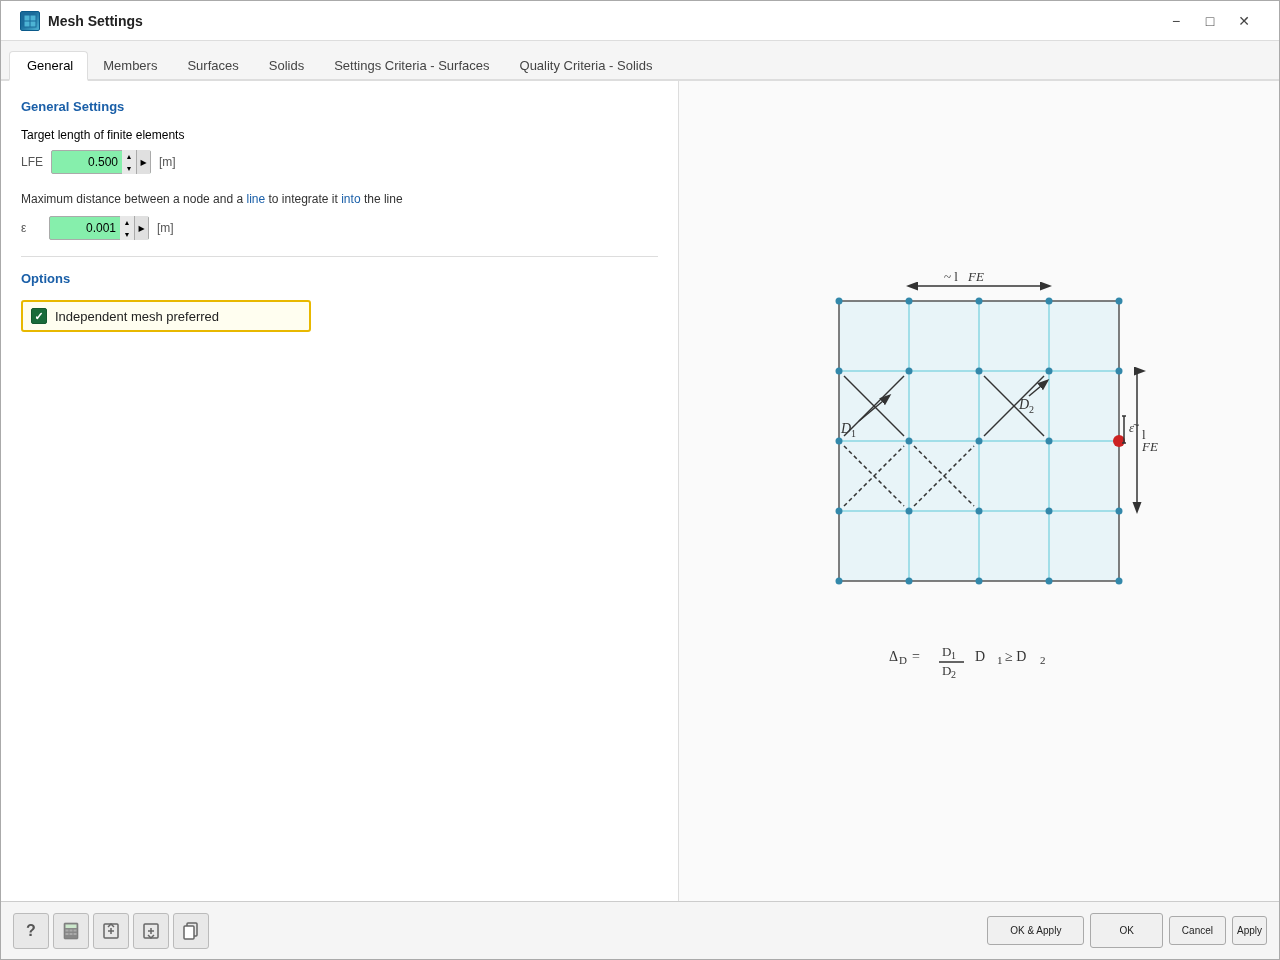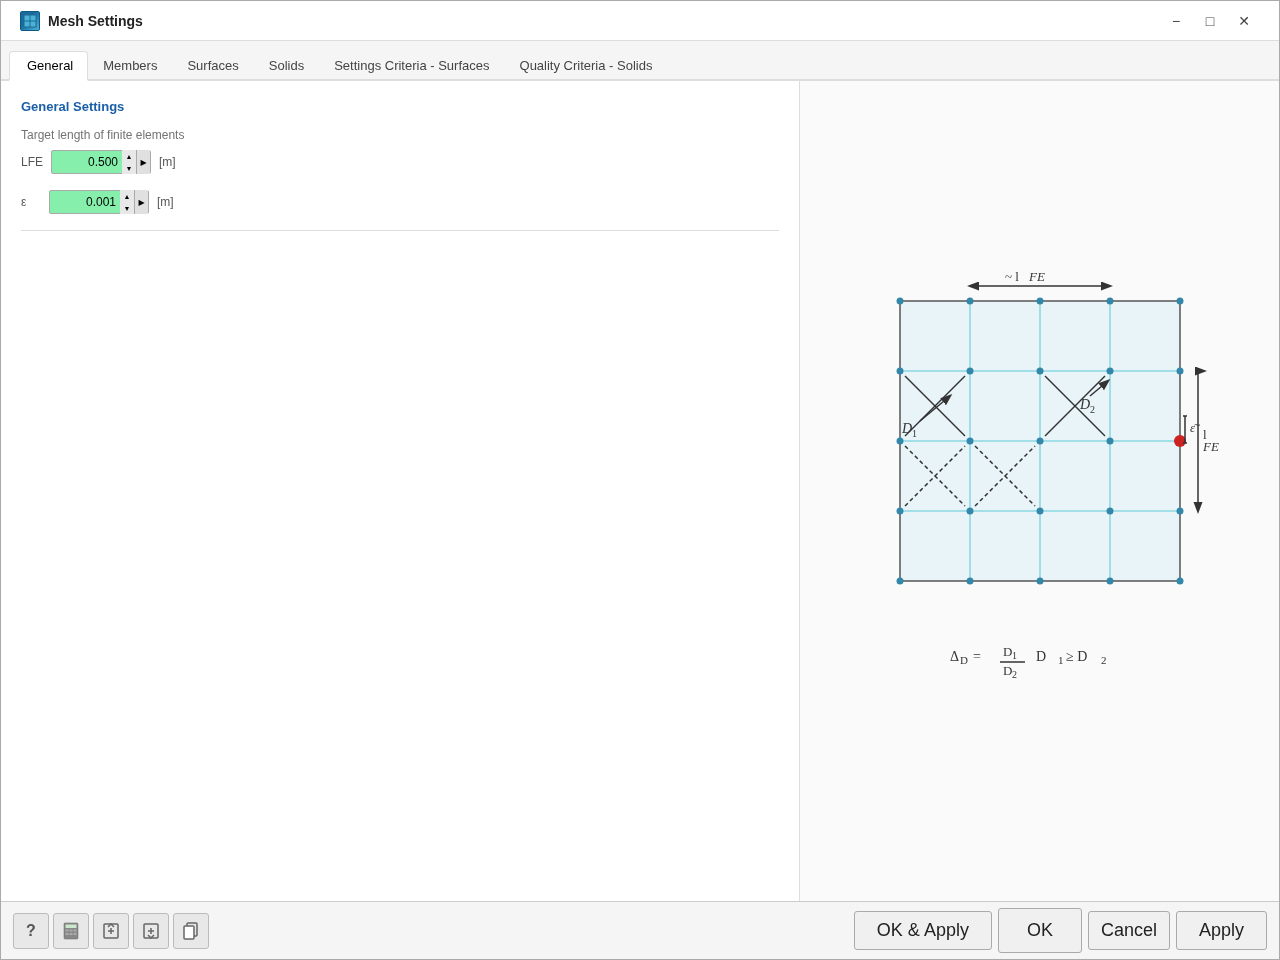--- a/index.html
+++ b/index.html
@@ -100,21 +100,21 @@
       padding-left: 17px;
     }
 
     .main-content {
       display: flex;
       flex: 1;
       overflow: hidden;
     }
 
     .left-panel {
-      width: 799px;
+      width: 678px;
       padding: 18px 20px;
       background: #ffffff;
       border-right: 1px solid #ddd;
       overflow-y: auto;
     }
 
     .right-panel {
       flex: 1;
       background: #fafafa;
       display: flex;
@@ -126,21 +126,21 @@
 
     .section-title {
       font-size: 13px;
       font-weight: 700;
       color: #1a5fa8;
       margin-bottom: 14px;
     }
 
     .field-label {
       font-size: 12px;
-      color: #737373;
+      color: #000000;
       margin-bottom: 8px;
     }
 
     .field-row {
       display: flex;
       align-items: center;
       gap: 8px;
       margin-bottom: 16px;
     }
 
@@ -288,21 +288,21 @@
     }
 
     .footer-right {
       display: flex;
       gap: 6px;
       align-items: center;
     }
 
     .btn {
       padding: 8px 22px;
-      font-size: 18px;
+      font-size: 10px;
       border: 1px solid #aaa;
       border-radius: 3px;
       cursor: pointer;
       background: #f0f0f0;
       color: #222;
     }
 
     .btn-ok-apply {
       background: #f0f0f0;
       position: relative;
@@ -310,21 +310,21 @@
 
     .btn-ok {
       padding: 11px 28px;
     }
 
     .btn-cancel {
       padding: 8px 12px;
     }
 
     .btn-apply {
-      padding: 8px 22px;
+      padding: 8px 4px;
     }
 
     .description-text {
       font-size: 12px;
       color: #333;
       margin-bottom: 8px;
       line-height: 1.5;
     }
 
     .description-text span.highlight {
@@ -375,36 +375,47 @@
           <input type="text" value="0.500" style="">
           <div class="spinner-controls">
             <button class="spinner-btn">▲</button>
             <button class="spinner-btn">▼</button>
           </div>
           <button class="arrow-btn">▶</button>
         </div>
         <span class="unit-label">[m]</span>
       </div>
 
+      <div class="field-label description-text">
+        Maximum distance between a node and a <span class="highlight">line</span> to integrate it <span class="highlight">into</span> the line
+      </div>
 
       <div class="field-row">
         <span class="field-prefix">ε</span>
         <div class="input-spinner">
           <input type="text" value="0.001" style="">
           <div class="spinner-controls">
             <button class="spinner-btn">▲</button>
             <button class="spinner-btn">▼</button>
           </div>
           <button class="arrow-btn">▶</button>
         </div>
         <span class="unit-label">[m]</span>
       </div>
 
       <div class="divider"></div>
 
+      <div class="options-section">
+        <div class="section-title">Options</div>
+
+        <div class="checkbox-row">
+          <div class="checkbox-custom"></div>
+          <span class="checkbox-label">Independent mesh preferred</span>
+        </div>
+      </div>
 
     </div>
 
     <div class="right-panel">
 
       <svg class="diagram-area" viewBox="0 0 400 480" xmlns="http://www.w3.org/2000/svg">
 
         <rect x="60" y="50" width="280" height="280" fill="#e8f4f8" stroke="#555" stroke-width="1.5"></rect>
 
         <line x1="60" y1="120" x2="340" y2="120" stroke="#5bc8d8" stroke-width="1"></line>

